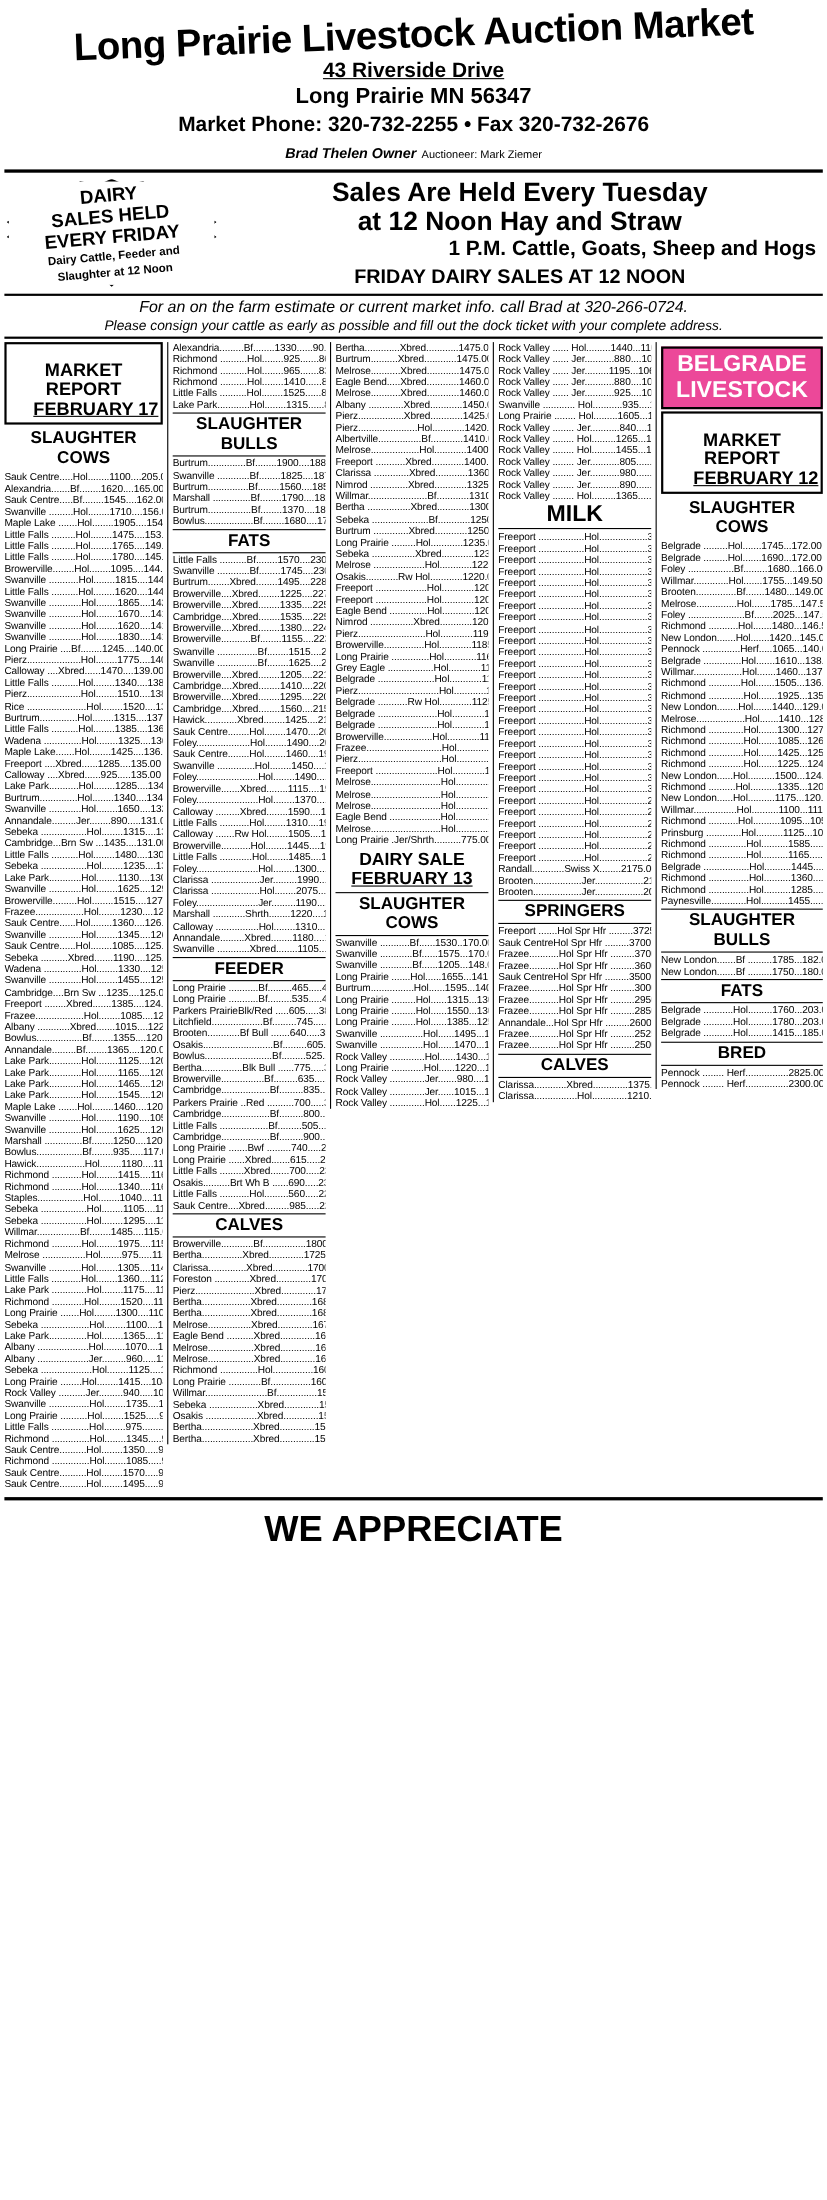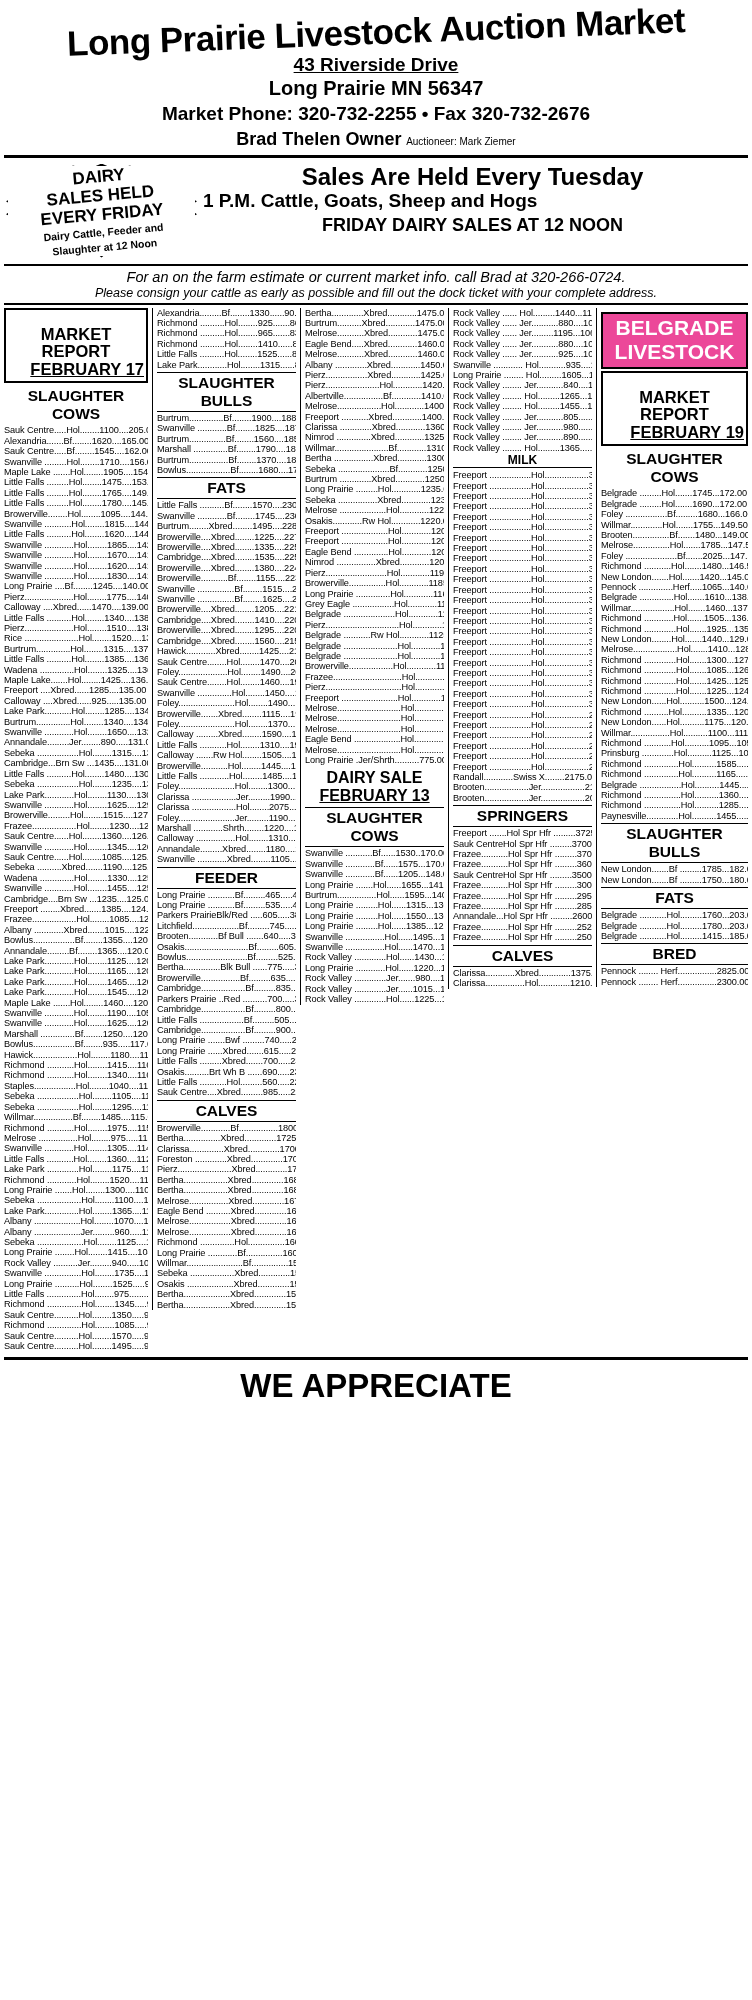--- a/index.html
+++ b/index.html
@@ -20,21 +20,21 @@
     letter-spacing:-0.5px;
     transform: rotate(-2.2deg);
     display:block;
     margin: 6px 0 2px 0;
     font-family:"Liberation Sans", sans-serif;
   }
   .mast-addr { font-weight:bold; font-size:19px; line-height:1.15;text-decoration:underline; }
   .mast-city { font-weight:bold; font-size:20px; line-height:1.2; }
   .mast-phone { font-weight:bold; font-size:19px; line-height:1.3; margin-top:2px;text-align:center;}
   .mast-owner-row { margin-top:2px; font-size:17px; }
-  .mast-owner { font-weight:bold; font-size:18px; }
+  .mast-owner { font-weight:bold; font-style:italic; font-size:13px; }
   .mast-auct { font-size:10px; }
 
   
   .sales-band {
     display:flex;
     align-items:stretch;
     border-top:3px solid #000;
     border-bottom:2px solid #000;
     margin:3px 4px 0 4px;
     padding:4px 0;
@@ -63,21 +63,21 @@
     );
   }
   .star-text { position:relative; z-index:2; transform:rotate(-5deg); line-height:1.12; }
   .star-l1 { font-weight:bold; font-size:17px; }
   .star-l3 { font-weight:bold; font-size:10.5px; margin-top:3px;}
 
   .sales-right { flex:1; padding:2px 6px 0 4px; }
   .sr1 { font-weight:bold; font-size:24px; text-align:center; line-height:1.05;}
   .sr2 { font-weight:bold; font-size:24px; text-align:center; line-height:1.15;}
   .sr2 span.light { font-weight:bold; }
-  .sr3 { font-weight:bold; font-size:19px; text-align:left; line-height:1.2; margin-top:1px;}
+  .sr3 { font-weight:bold; font-size:19px; text-align:right; line-height:1.2; margin-top:1px;}
   .sr4 { font-weight:bold; font-size:18px; text-align:center; line-height:1.2; margin-top:2px;}
 
   .note1 { font-size:14.5px; font-style:italic; text-align:center; margin:3px 6px 0 6px;}
   .note2 { font-size:12.5px; font-style:italic; text-align:center; margin:1px 6px 3px 6px;}
   .hr-med { border-top:2px solid #000; margin:2px 4px 0 4px; }
 
   
   .body-cols {
     display:flex;
     gap:0;
@@ -122,21 +122,21 @@
     text-align:center;
     font-size:21px;
     padding:2px 0 3px 0;
     margin:4px 0 2px 0;
   }
 
   .dairysale-box { text-align:center; margin-top:4px; }
   .dairysale-box .l1 { font-weight:bold; font-size:16px; }
   .dairysale-box .l2 { font-weight:bold; font-size:16px; text-decoration:underline; }
 
-  .milk-head { font-weight:bold; font-size:12px; text-align:center; border-bottom:1.5px solid #000; margin-bottom:2px;}
+  .milk-head { font-weight:bold; font-size:21px; text-align:center; border-bottom:1.5px solid #000; margin-bottom:2px;}
 
   
   .footer {
     border-top:3px solid #000;
     margin:6px 4px 0 4px;
     padding:8px 0 12px 0;
     text-align:center;
   }
   .footer .f1 { font-weight:bold; font-size:33px; line-height:1.08; }
   .footer .f2 { font-weight:bold; font-size:33px; line-height:1.08; }
@@ -163,20 +163,24 @@
       <div class="star-text">
         <div class="star-l1">DAIRY</div>
         <div class="star-l1">SALES HELD</div>
         <div class="star-l1">EVERY FRIDAY</div>
         <div class="star-l3">Dairy Cattle, Feeder and</div>
         <div class="star-l3">Slaughter at 12 Noon</div>
       </div>
     </div>
     <div class="sales-right">
       <div class="sr1">Sales Are Held Every Tuesday</div>
+      <div class="sr2">
+        <span>at 12 Noon</span>
+        <span class="light">Hay and Straw</span>
+      </div>
       <div class="sr3">
         <span>1 P.M.</span>
         <span>Cattle, Goats, Sheep and Hogs</span>
       </div>
       <div class="sr4">FRIDAY DAIRY SALES AT 12 NOON</div>
     </div>
   </div>
 
   <div class="note1">For an on the farm estimate or current market info. call Brad at 320-266-0724.</div>
   <div class="note2">Please consign your cattle as early as possible and fill out the dock ticket with your complete address.</div>
@@ -526,21 +530,21 @@
       <div class="listing" id="c4calves">
           <div class="row">Clarissa............Xbred.............1375.00</div>
           <div class="row">Clarissa................Hol.............1210.00</div>
         </div>
     </div>
 
     <div class="col col-5">
       <div class="bigband">BELGRADE LIVESTOCK</div>
       <div class="boxhead">
         <div class="l1">MARKET REPORT</div>
-        <div class="l2">FEBRUARY 19</div>
+        <div class="l2">FEBRUARY 12</div>
       </div>
       <div class="secthead plain">SLAUGHTER COWS</div>
       <div class="listing" id="c5cows">
           <div class="row">Belgrade .........Hol.......1745...172.00</div>
           <div class="row">Belgrade .........Hol.......1690...172.00</div>
           <div class="row">Foley .................Bf.........1680...166.00</div>
           <div class="row">Willmar.............Hol.......1755...149.50</div>
           <div class="row">Brooten...............Bf.......1480...149.00</div>
           <div class="row">Melrose...............Hol.......1785...147.50</div>
           <div class="row">Foley .....................Bf.......2025...147.50</div>

